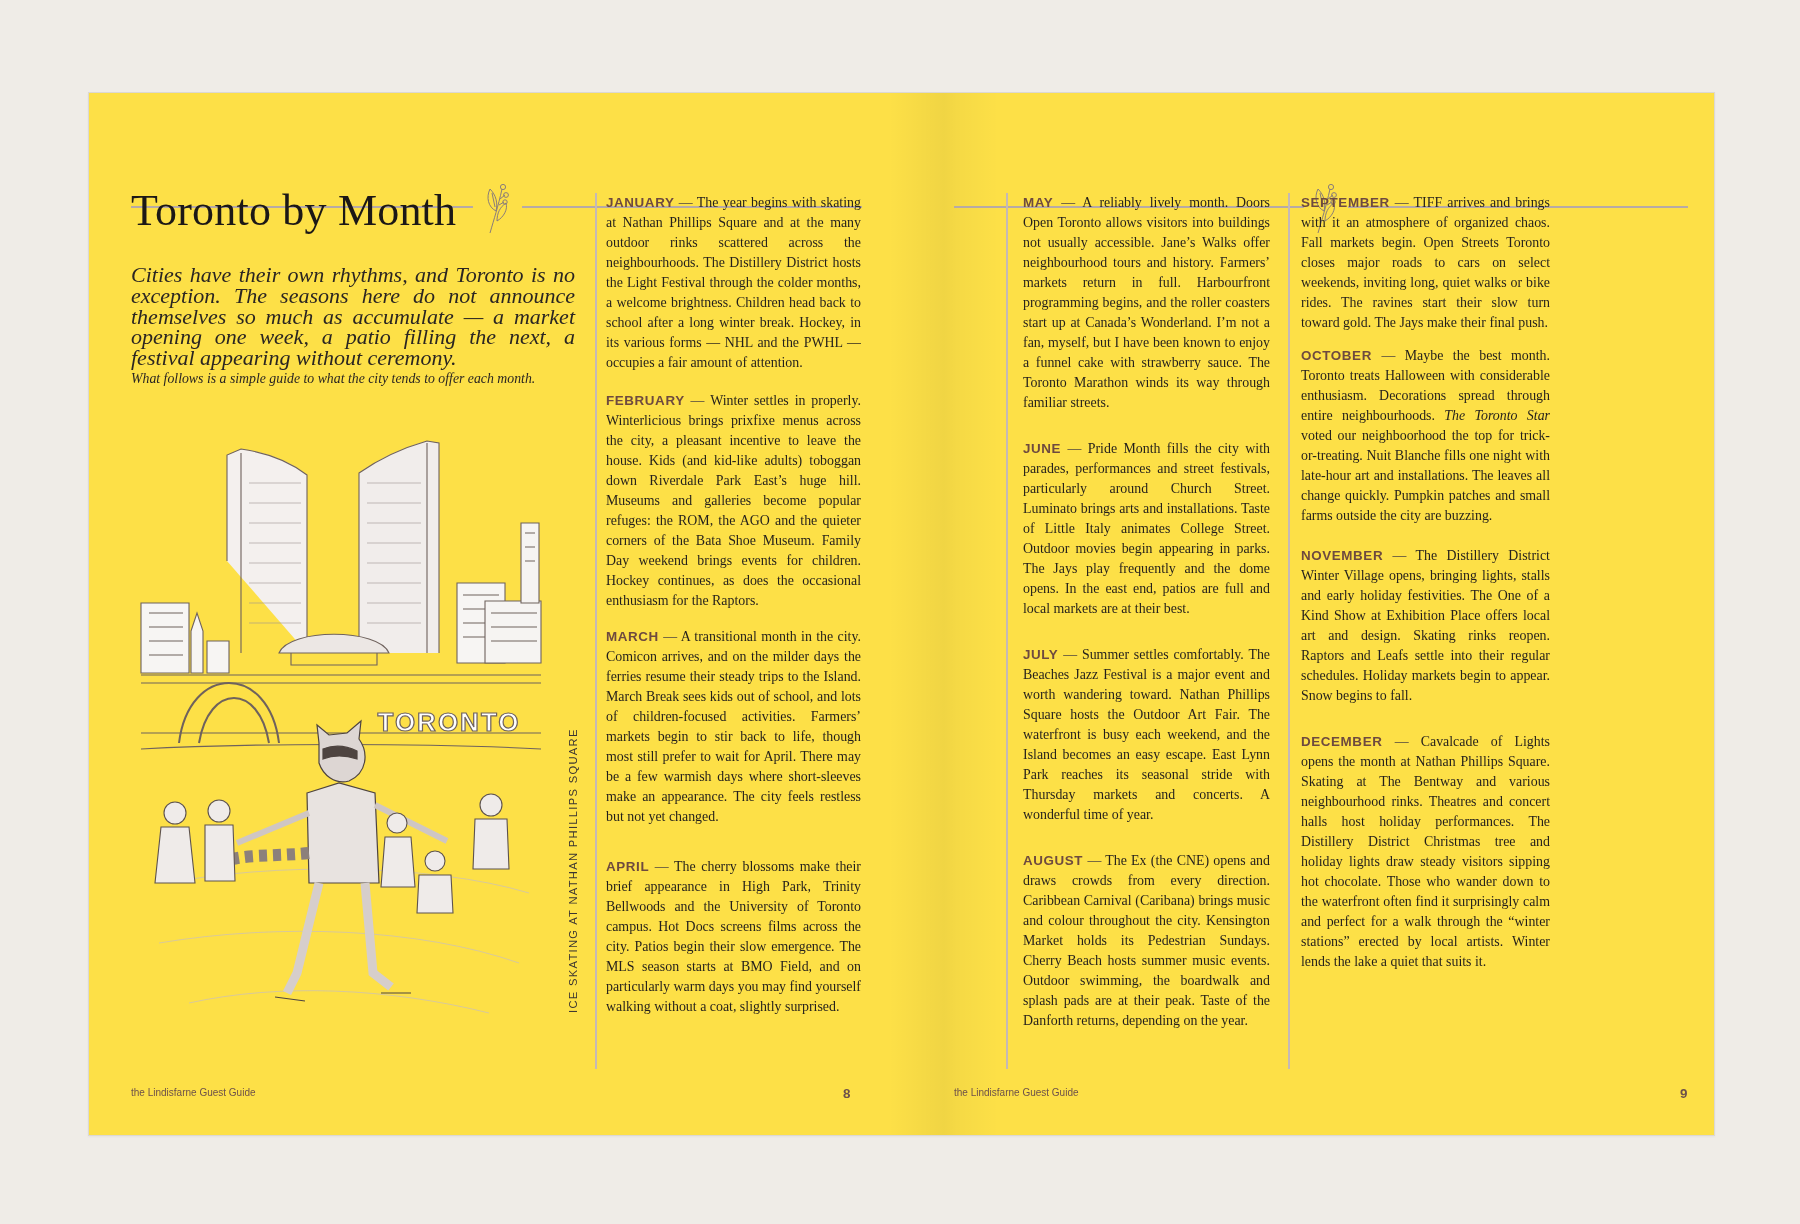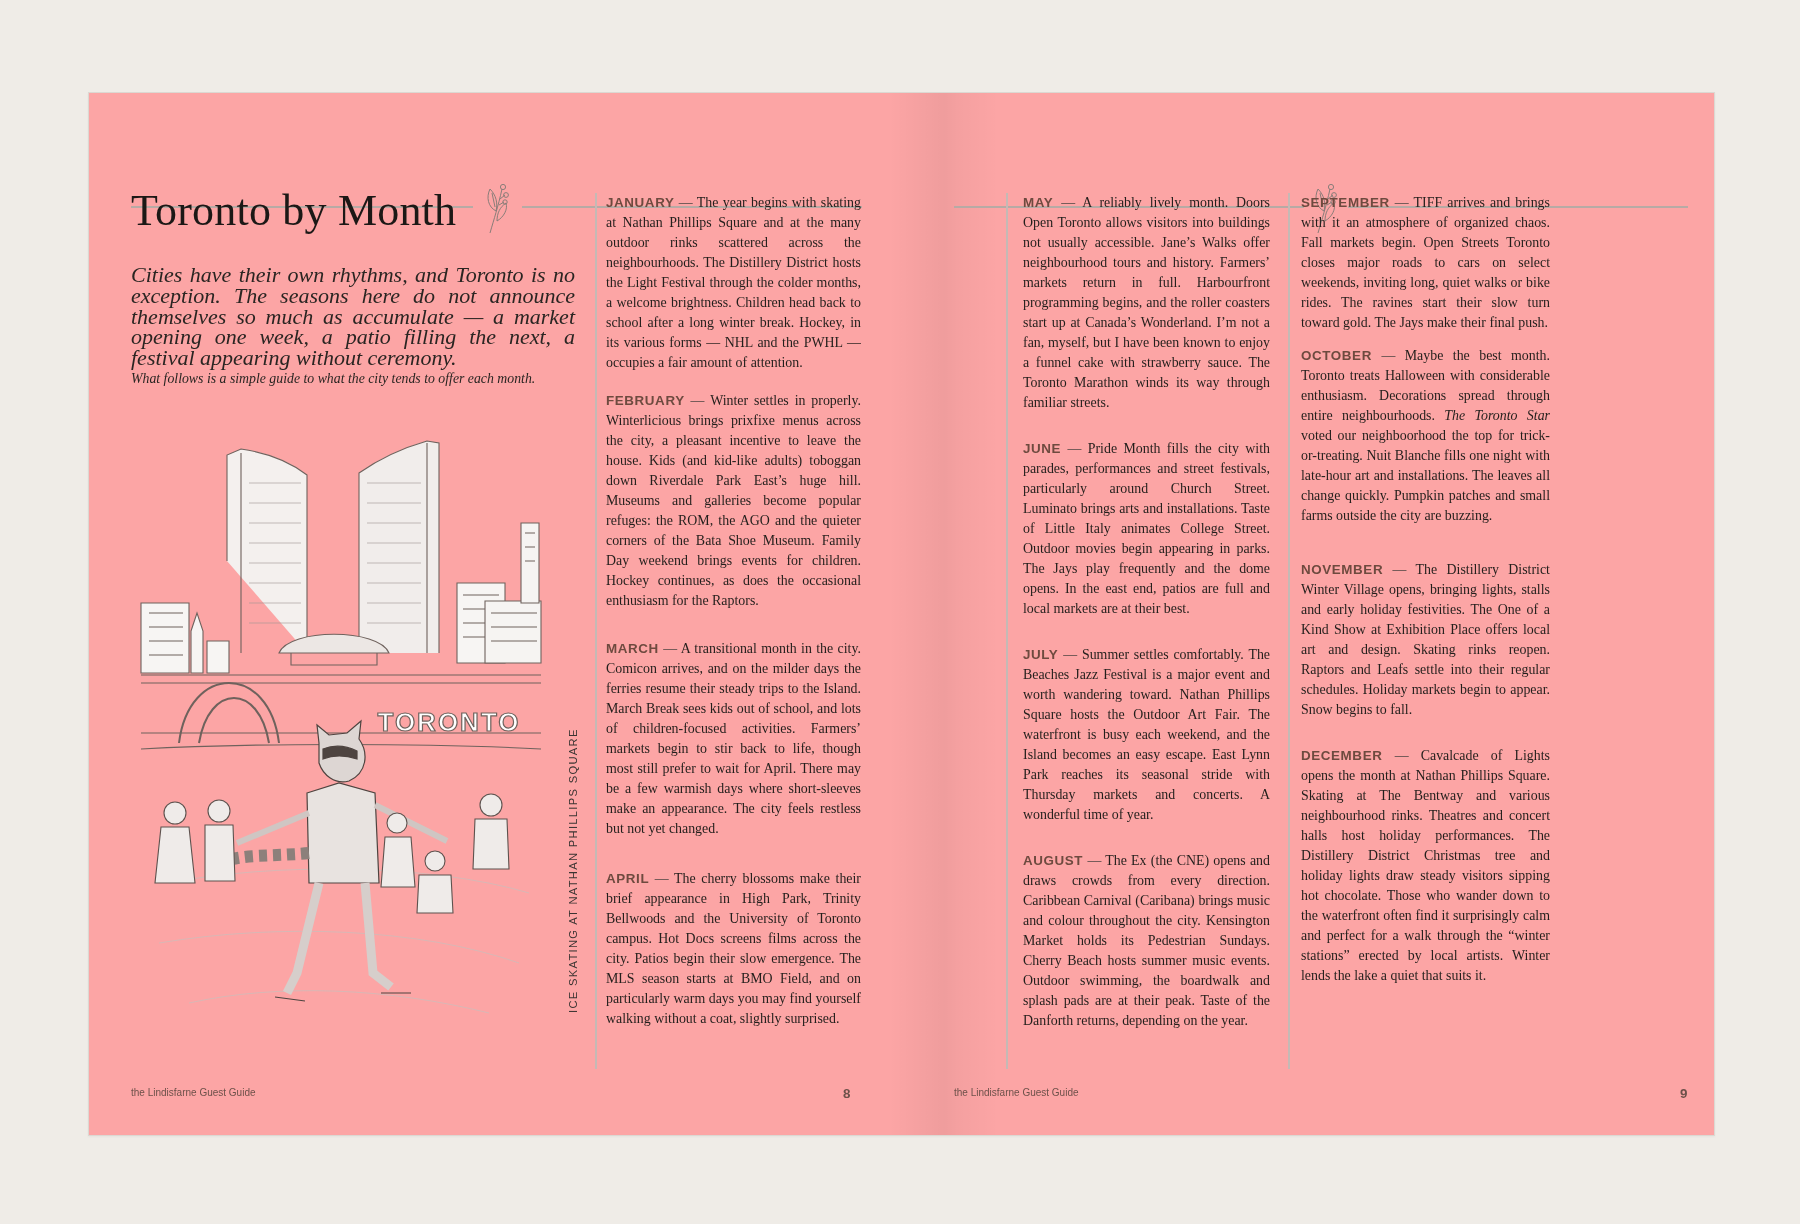--- a/index.html
+++ b/index.html
@@ -1,19 +1,19 @@
 <!DOCTYPE html>
 <html><head>
 <meta charset="utf-8">
 <style>
   * { box-sizing: border-box; margin: 0; padding: 0; }
   html, body { width: 1800px; height: 1224px; background: #efece7; overflow: hidden; }
   body { position: relative; font-family: "Liberation Serif", "DejaVu Serif", serif; color: #1f1b18; }
 
-  .spread { position: absolute; left: 88px; top: 92px; width: 1627px; height: 1044px; background: #fca5a5; border: 1px solid #dcd8d2; box-shadow: 0 1px 2px rgba(0,0,0,0.04); }
+  .spread { position: absolute; left: 88px; top: 92px; width: 1627px; height: 1044px; background: #fde047; border: 1px solid #dcd8d2; box-shadow: 0 1px 2px rgba(0,0,0,0.04); }
   .gutter { position: absolute; left: 800px; top: 0; width: 110px; height: 100%;
     background: linear-gradient(to right, rgba(255,255,255,0) 0%, rgba(0,0,0,0.035) 35%, rgba(0,0,0,0.05) 50%, rgba(0,0,0,0.03) 62%, rgba(255,255,255,0) 100%); pointer-events: none; }
 
   .page { position: absolute; top: 0; height: 100%; }
   .page-left { left: 0; width: 813px; }
   .page-right { left: 813px; width: 814px; }
 
   .header-rule { position: absolute; top: 56px; height: 56px; }
   .header-rule .line { position: absolute; top: 57px; height: 2px; background: #b7aaa5; }
   .header-rule .sprig { position: absolute; top: 30px; width: 30px; height: 56px; }
@@ -125,21 +125,21 @@
       <p class="entry">
         <span class="month">JANUARY</span>
         <span class="dash">—</span>
         <span>The year begins with skating at Nathan Phillips Square and at the many outdoor rinks scattered across the neighbourhoods. The Distillery District hosts the Light Festival through the colder months, a welcome brightness. Children head back to school after a long winter break. Hockey, in its various forms — NHL and the PWHL — occupies a fair amount of attention.</span>
       </p>
       <p class="entry" style="margin-top:18px;">
         <span class="month">FEBRUARY</span>
         <span class="dash">—</span>
         <span>Winter settles in properly. Winterlicious brings prixfixe menus across the city, a pleasant incentive to leave the house. Kids (and kid-like adults) toboggan down Riverdale Park East’s huge hill. Museums and galleries become popular refuges: the ROM, the AGO and the quieter corners of the Bata Shoe Museum. Family Day weekend brings events for children. Hockey continues, as does the occasional enthusiasm for the Raptors.</span>
       </p>
-      <p class="entry" style="margin-top:28px;">
+      <p class="entry" style="margin-top:16px;">
         <span class="month">MARCH</span>
         <span class="dash">—</span>
         <span>A transitional month in the city. Comicon arrives, and on the milder days the ferries resume their steady trips to the Island. March Break sees kids out of school, and lots of children-focused activities. Farmers’ markets begin to stir back to life, though most still prefer to wait for April. There may be a few warmish days where short-sleeves make an appearance. The city feels restless but not yet changed.</span>
       </p>
       <p class="entry" style="margin-top:30px;">
         <span class="month">APRIL</span>
         <span class="dash">—</span>
         <span>The cherry blossoms make their brief appearance in High Park, Trinity Bellwoods and the University of Toronto campus. Hot Docs screens films across the city. Patios begin their slow emergence. The MLS season starts at BMO Field, and on particularly warm days you may find yourself walking without a coat, slightly surprised.</span>
       </p>
     </div>
@@ -193,21 +193,21 @@
       <p class="entry">
         <span class="month">SEPTEMBER</span>
         <span class="dash">—</span>
         <span>TIFF arrives and brings with it an atmosphere of organized chaos. Fall markets begin. Open Streets Toronto closes major roads to cars on select weekends, inviting long, quiet walks or bike rides. The ravines start their slow turn toward gold. The Jays make their final push.</span>
       </p>
       <p class="entry" style="margin-top:13px;">
         <span class="month">OCTOBER</span>
         <span class="dash">—</span>
         <span>Maybe the best month. Toronto treats Halloween with considerable enthusiasm. Decorations spread through entire neighbourhoods. </span><em>The Toronto Star</em><span> voted our neighboorhood the top for trick-or-treating. Nuit Blanche fills one night with late-hour art and installations. The leaves all change quickly. Pumpkin patches and small farms outside the city are buzzing.</span>
       </p>
-      <p class="entry" style="margin-top:34px;">
+      <p class="entry" style="margin-top:20px;">
         <span class="month">NOVEMBER</span>
         <span class="dash">—</span>
         <span>The Distillery District Winter Village opens, bringing lights, stalls and early holiday festivities. The One of a Kind Show at Exhibition Place offers local art and design. Skating rinks reopen. Raptors and Leafs settle into their regular schedules. Holiday markets begin to appear. Snow begins to fall.</span>
       </p>
       <p class="entry" style="margin-top:26px;">
         <span class="month">DECEMBER</span>
         <span class="dash">—</span>
         <span>Cavalcade of Lights opens the month at Nathan Phillips Square. Skating at The Bentway and various neighbourhood rinks. Theatres and concert halls host holiday performances. The Distillery District Christmas tree and holiday lights draw steady visitors sipping hot chocolate. Those who wander down to the waterfront often find it surprisingly calm and perfect for a walk through the “winter stations” erected by local artists. Winter lends the lake a quiet that suits it.</span>
       </p>
     </div>

